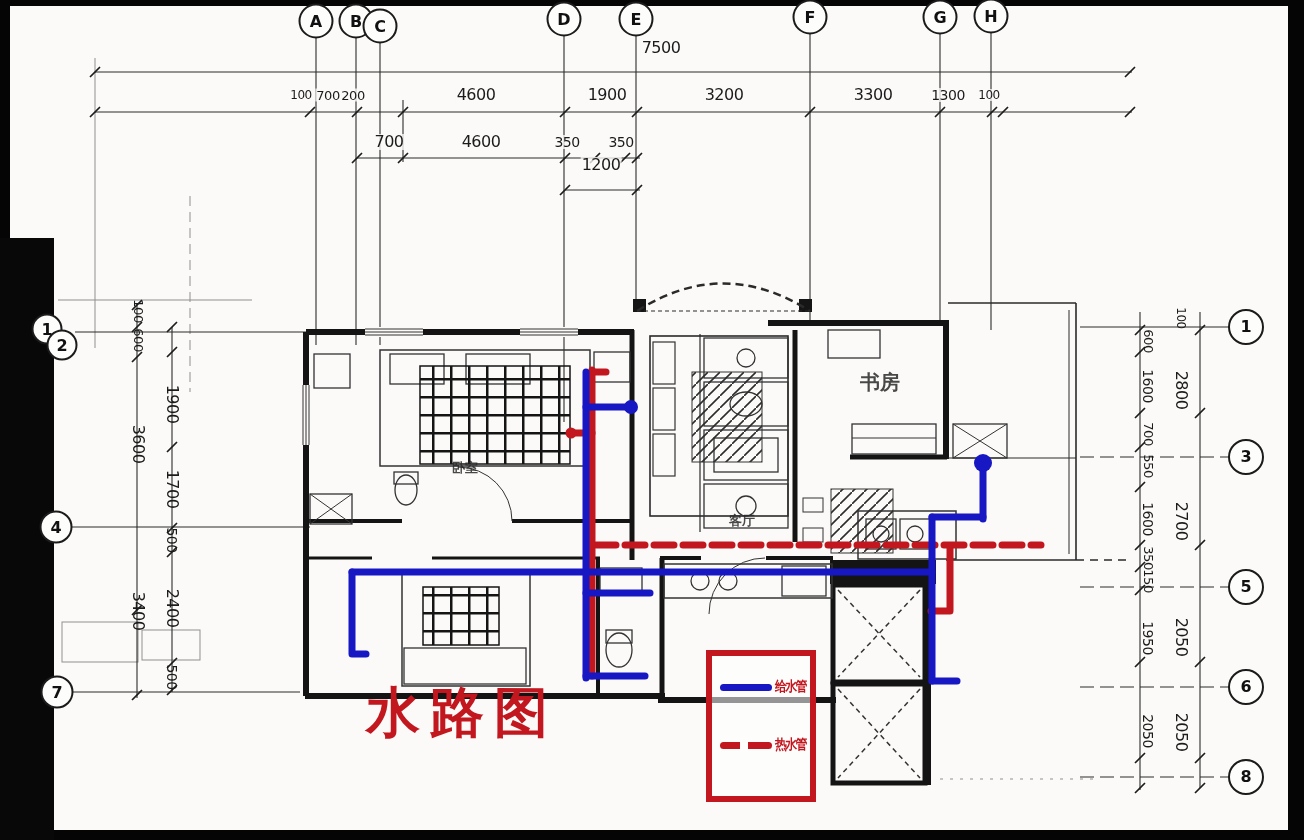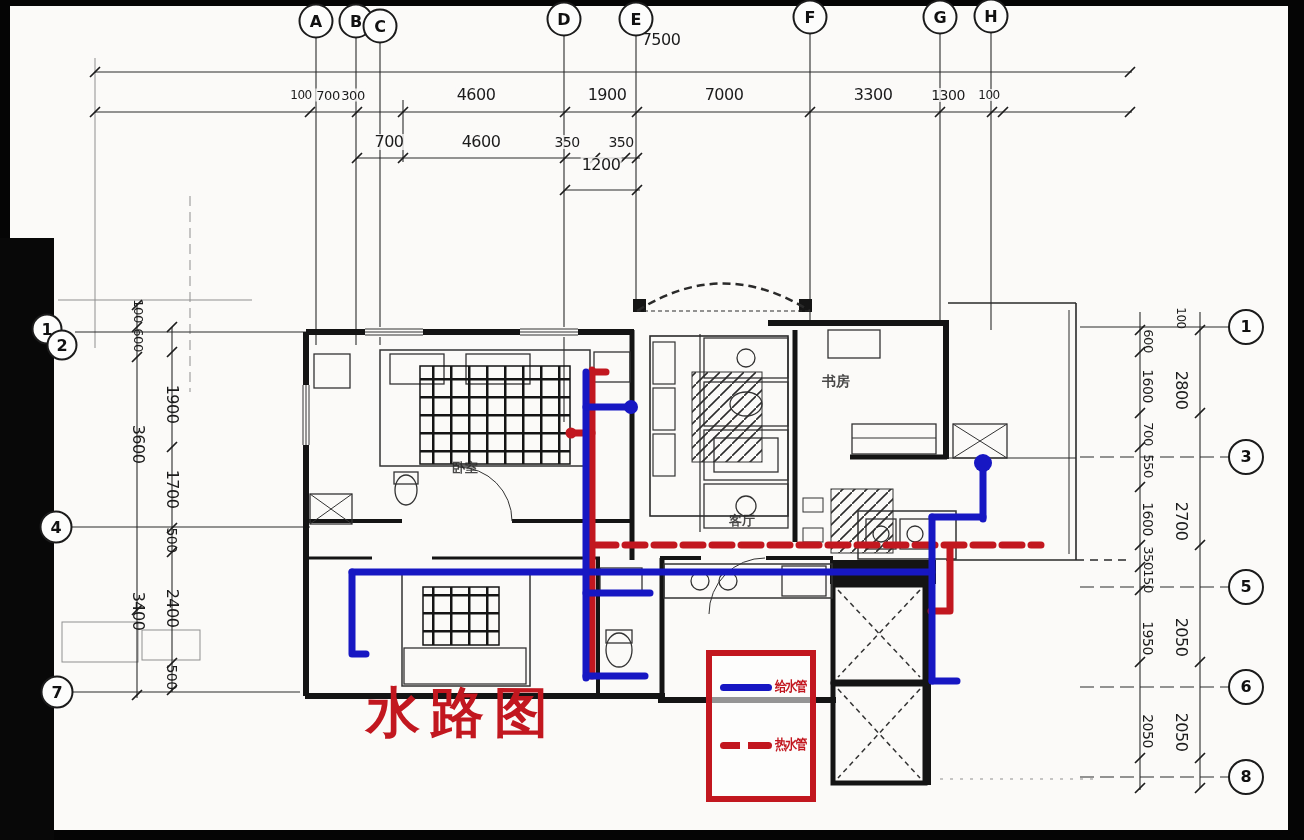--- a/index.html
+++ b/index.html
@@ -225,27 +225,27 @@
       <path d="M932,517 V681"></path>
       <path d="M932,681 H957"></path>
       <path d="M932,517 H983"></path>
       <path d="M983,463 V519"></path>
       <circle cx="631" cy="407" r="7" fill="currentColor" stroke="none"></circle>
       <circle cx="983" cy="463" r="9" fill="currentColor" stroke="none"></circle>
     </g>
   </svg>
 
   <div id="labels">
-      <span class="dim" style="left: 661px; top: 40px;">7500</span>
+      <span class="dim" style="left: 661px; top: 48px;">7500</span>
       <span class="dim" style="left: 301px; top: 95px; font-size: 12px;">100</span>
       <span class="dim" style="left: 328px; top: 95px; font-size: 13px;">700</span>
-      <span class="dim" style="left: 353px; top: 95px; font-size: 13px;">300</span>
+      <span class="dim" style="left: 353px; top: 95px; font-size: 13px;">200</span>
       <span class="dim" style="left: 476px; top: 95px;">4600</span>
       <span class="dim" style="left: 607px; top: 95px;">1900</span>
-      <span class="dim" style="left: 724px; top: 95px;">7000</span>
+      <span class="dim" style="left: 724px; top: 95px;">3200</span>
       <span class="dim" style="left: 873px; top: 95px; text-align: center;">3300</span>
       <span class="dim" style="left: 948px; top: 95px; font-size: 14px;">1300</span>
       <span class="dim" style="left: 989px; top: 95px; font-size: 12px;">100</span>
       <span class="dim" style="left: 389px; top: 142px;">700</span>
       <span class="dim" style="left: 481px; top: 142px;">4600</span>
       <span class="dim" style="left: 567px; top: 142px; font-size: 14px;">350</span>
       <span class="dim" style="left: 621px; top: 142px; font-size: 14px;">350</span>
       <span class="dim" style="left: 601px; top: 165px;">1200</span>
       <span class="dim rot" style="left: 138px; top: 311px; font-size: 13px;">100</span>
       <span class="dim rot" style="left: 138px; top: 340px; font-size: 13px;">600</span>
@@ -263,21 +263,21 @@
       <span class="dim rot" style="left: 1148px; top: 519px; font-size: 14px;">1600</span>
       <span class="dim rot" style="left: 1148px; top: 558px; font-size: 13px;">350</span>
       <span class="dim rot" style="left: 1148px; top: 581px; font-size: 13px;">150</span>
       <span class="dim rot" style="left: 1148px; top: 638px; font-size: 14px;">1950</span>
       <span class="dim rot" style="left: 1148px; top: 731px; font-size: 14px;">2050</span>
       <span class="dim rot" style="left: 1181px; top: 318px; font-size: 12px;">100</span>
       <span class="dim rot" style="left: 1181px; top: 390px;">2800</span>
       <span class="dim rot" style="left: 1181px; top: 521px;">2700</span>
       <span class="dim rot" style="left: 1181px; top: 637px;">2050</span>
       <span class="dim rot" style="left: 1181px; top: 732px;">2050</span>
-      <span class="room" style="left: 836px; top: 382px; font-size: 14px;">书房</span>
+      <span class="room" style="left: 880px; top: 382px; font-size: 20px;">书房</span>
       <span class="room" style="left: 465px; top: 468px; font-size: 13px;">卧室</span>
       <span class="room" style="left: 742px; top: 521px; font-size: 13px;">客厅</span>
       <div class="bubble" style="width: 31px; height: 31px; left: 316px; top: 21px;">A</div>
       <div class="bubble" style="width: 31px; height: 31px; left: 356px; top: 21px;">B</div>
       <div class="bubble" style="width: 31px; height: 31px; left: 380px; top: 26px;">C</div>
       <div class="bubble" style="width: 31px; height: 31px; left: 564px; top: 19px;">D</div>
       <div class="bubble" style="width: 31px; height: 31px; left: 636px; top: 19px;">E</div>
       <div class="bubble" style="width: 31px; height: 31px; left: 810px; top: 17px;">F</div>
       <div class="bubble" style="width: 31px; height: 31px; left: 940px; top: 17px;">G</div>
       <div class="bubble" style="width: 31px; height: 31px; left: 991px; top: 16px;">H</div>

